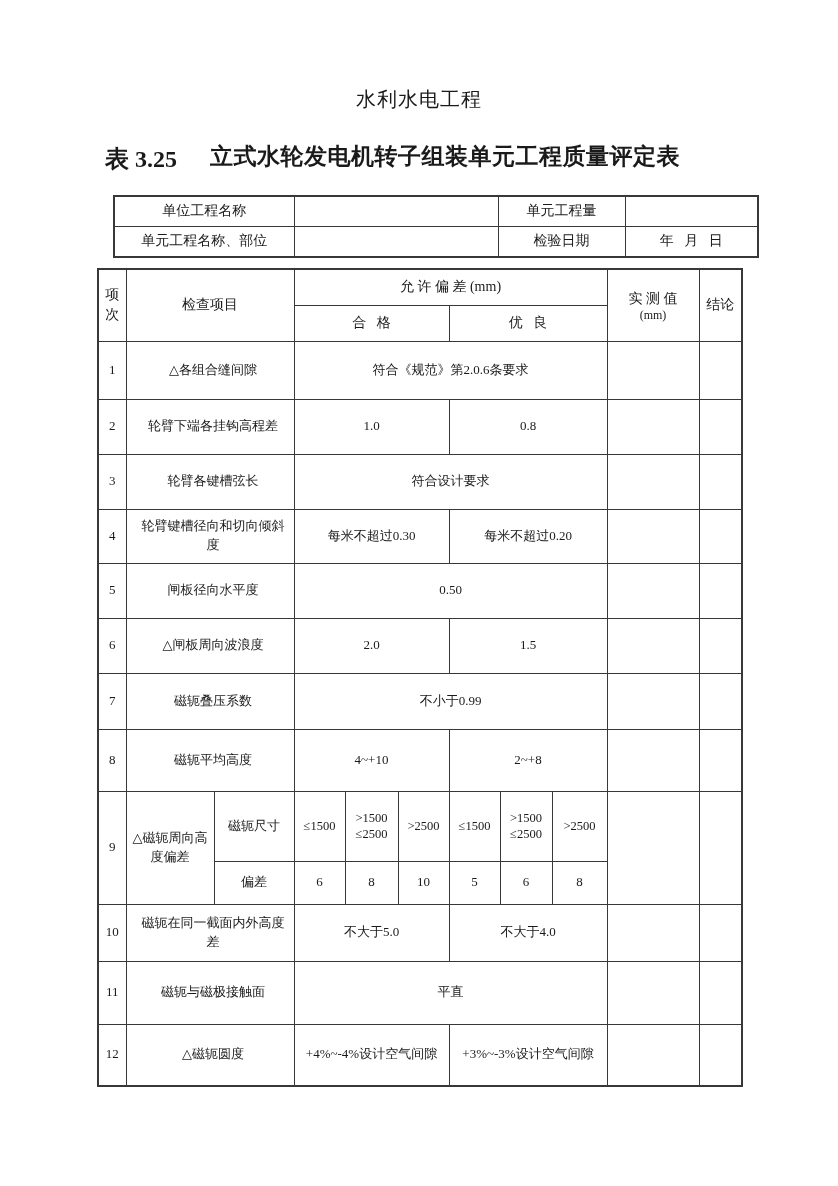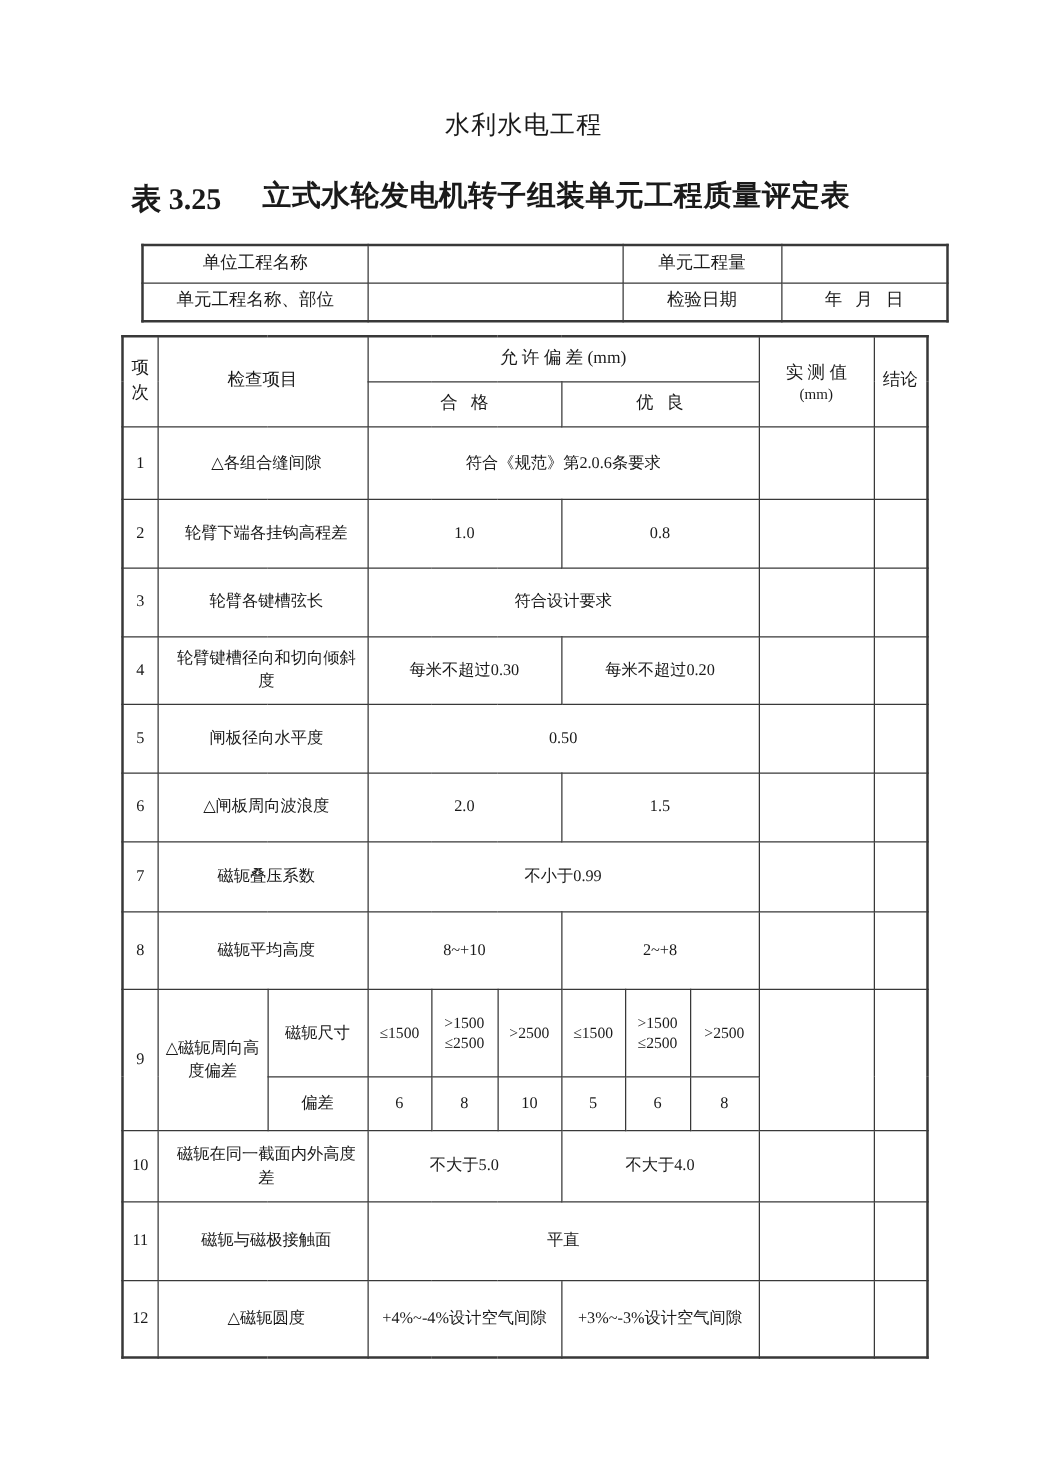--- a/index.html
+++ b/index.html
@@ -153,21 +153,21 @@
     <td>7</td>
     <td colspan="2" class="item-cell">磁轭叠压系数</td>
     <td colspan="6">不小于0.99</td>
     <td></td>
     <td></td>
   </tr>
 
   <tr style="height:62px">
     <td>8</td>
     <td colspan="2" class="item-cell">磁轭平均高度</td>
-    <td colspan="3">8~+10</td>
+    <td colspan="3">4~+10</td>
     <td colspan="3">2~+8</td>
     <td></td>
     <td></td>
   </tr>
 
   <tr style="height:70px">
     <td rowspan="2">9</td>
     <td rowspan="2">△磁轭周向高度偏差</td>
     <td>磁轭尺寸</td>
     <td class="size-cell pre">≤1500</td>

